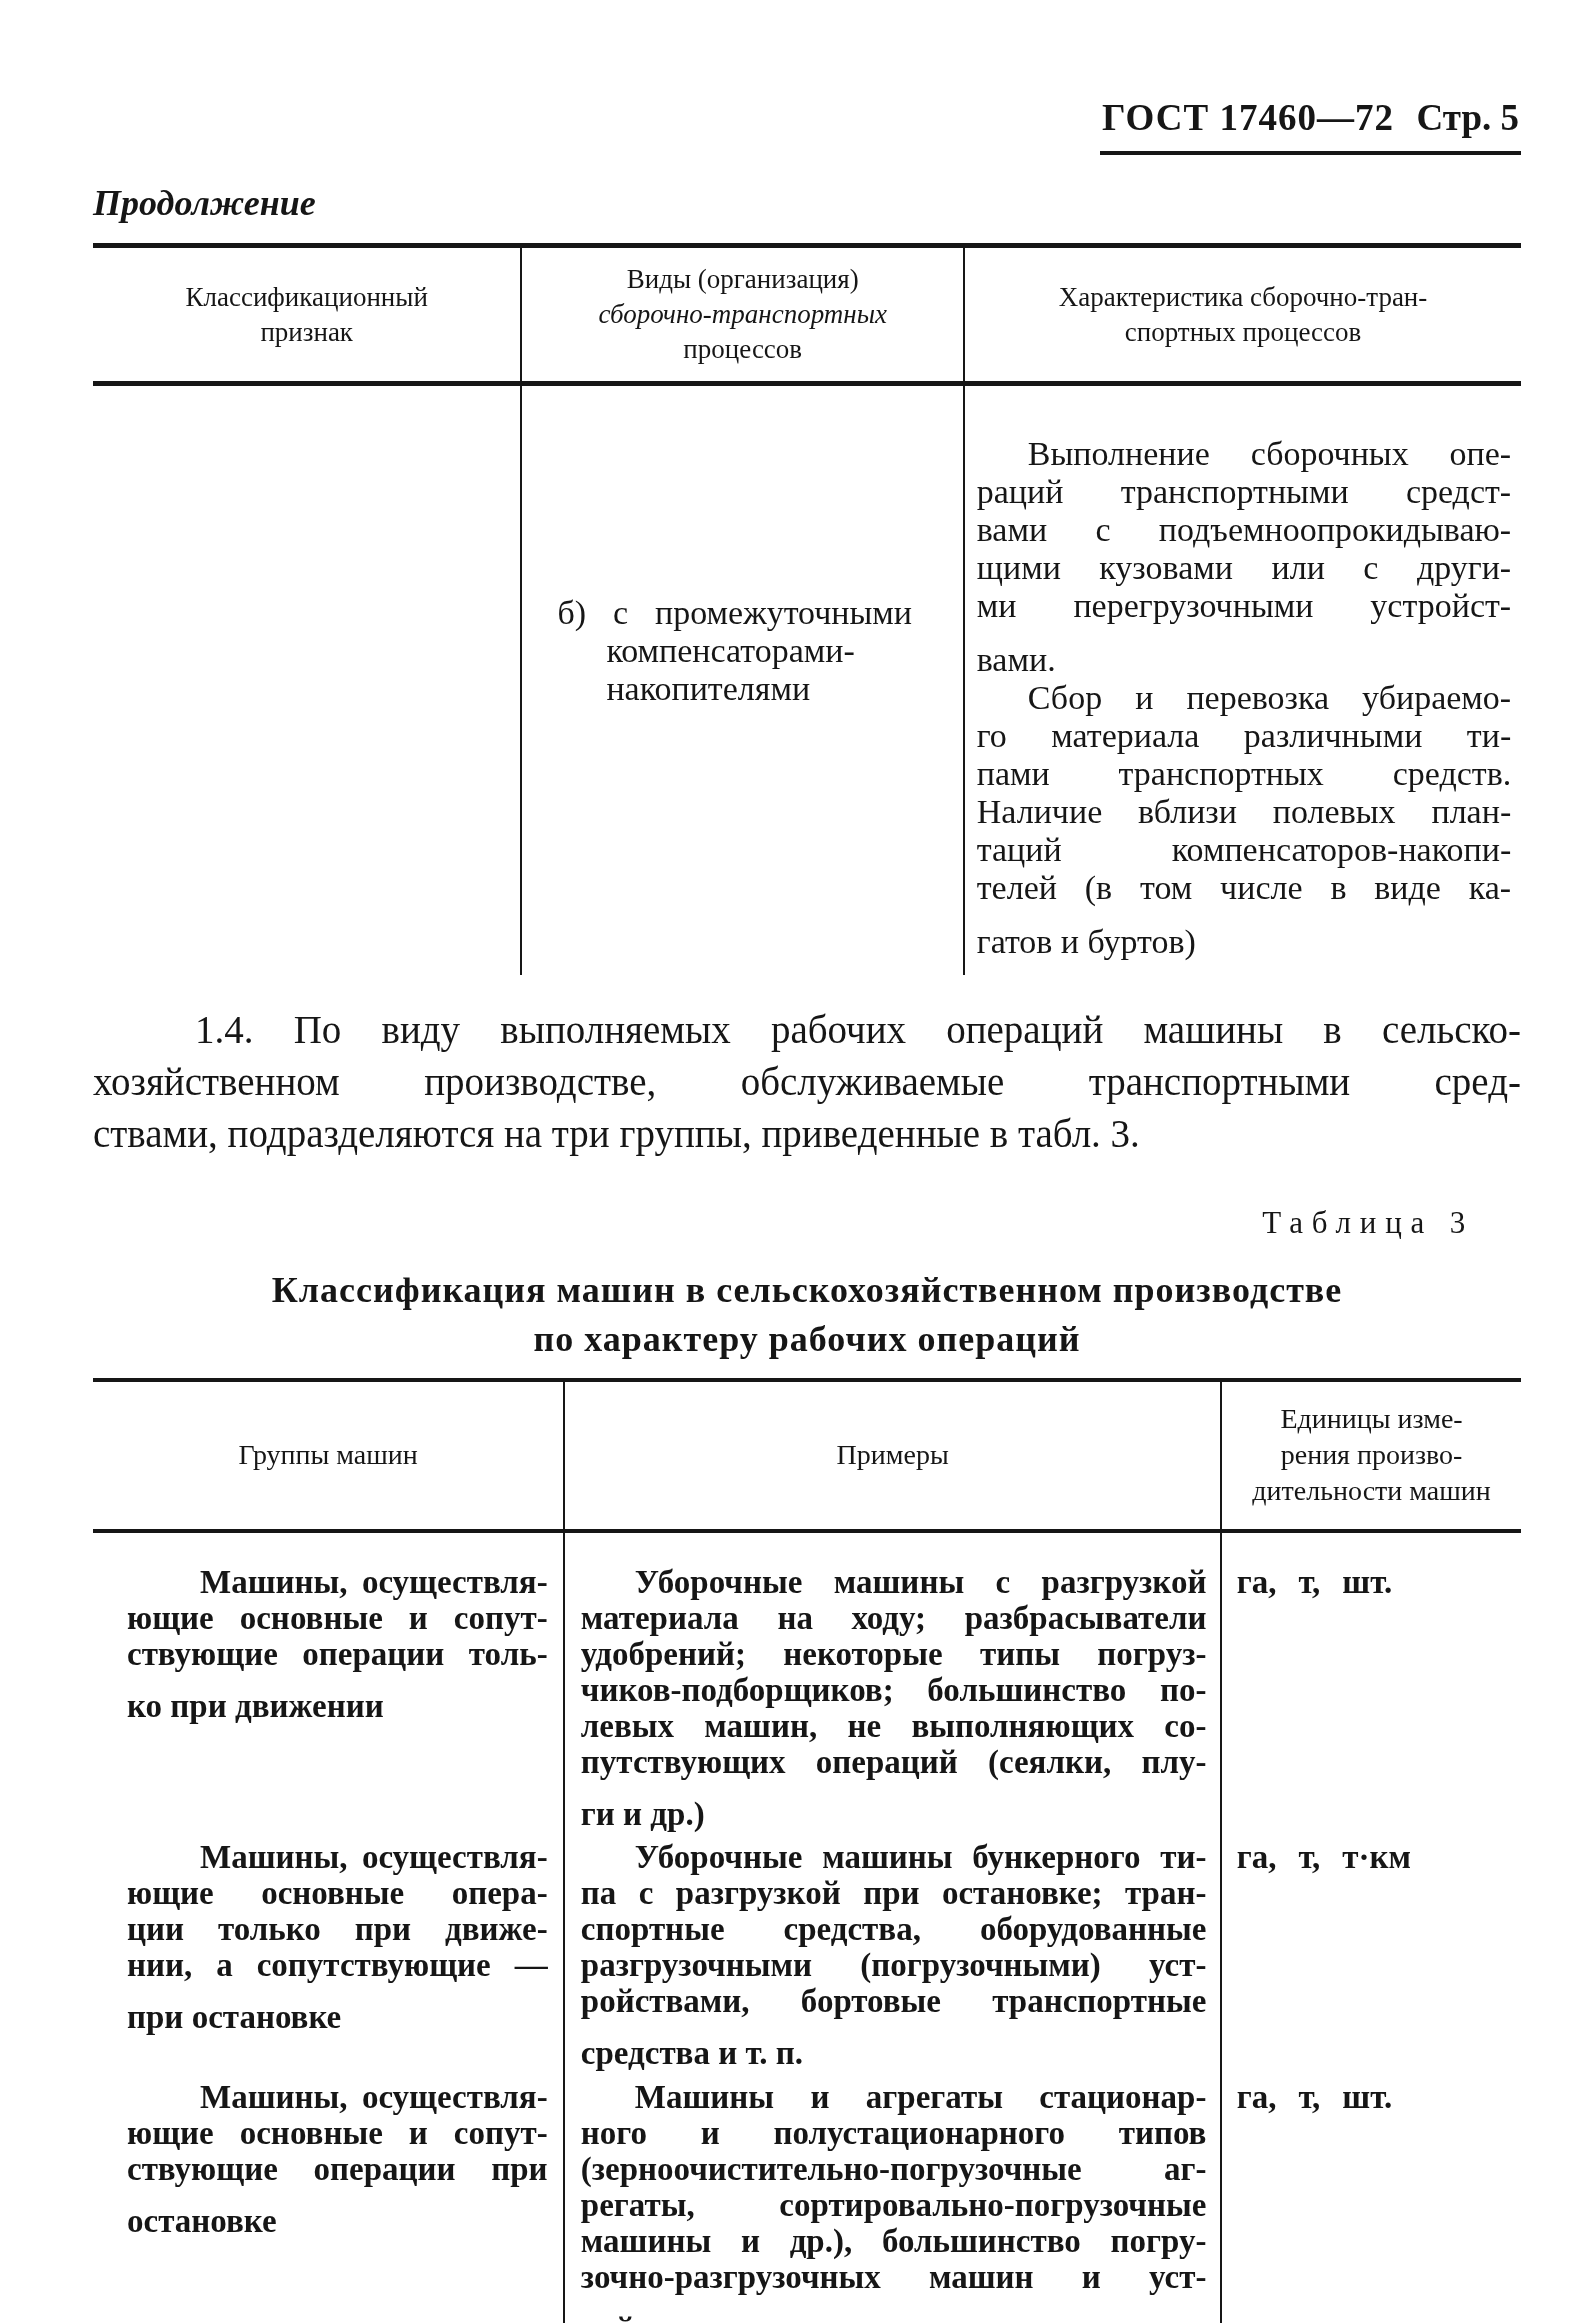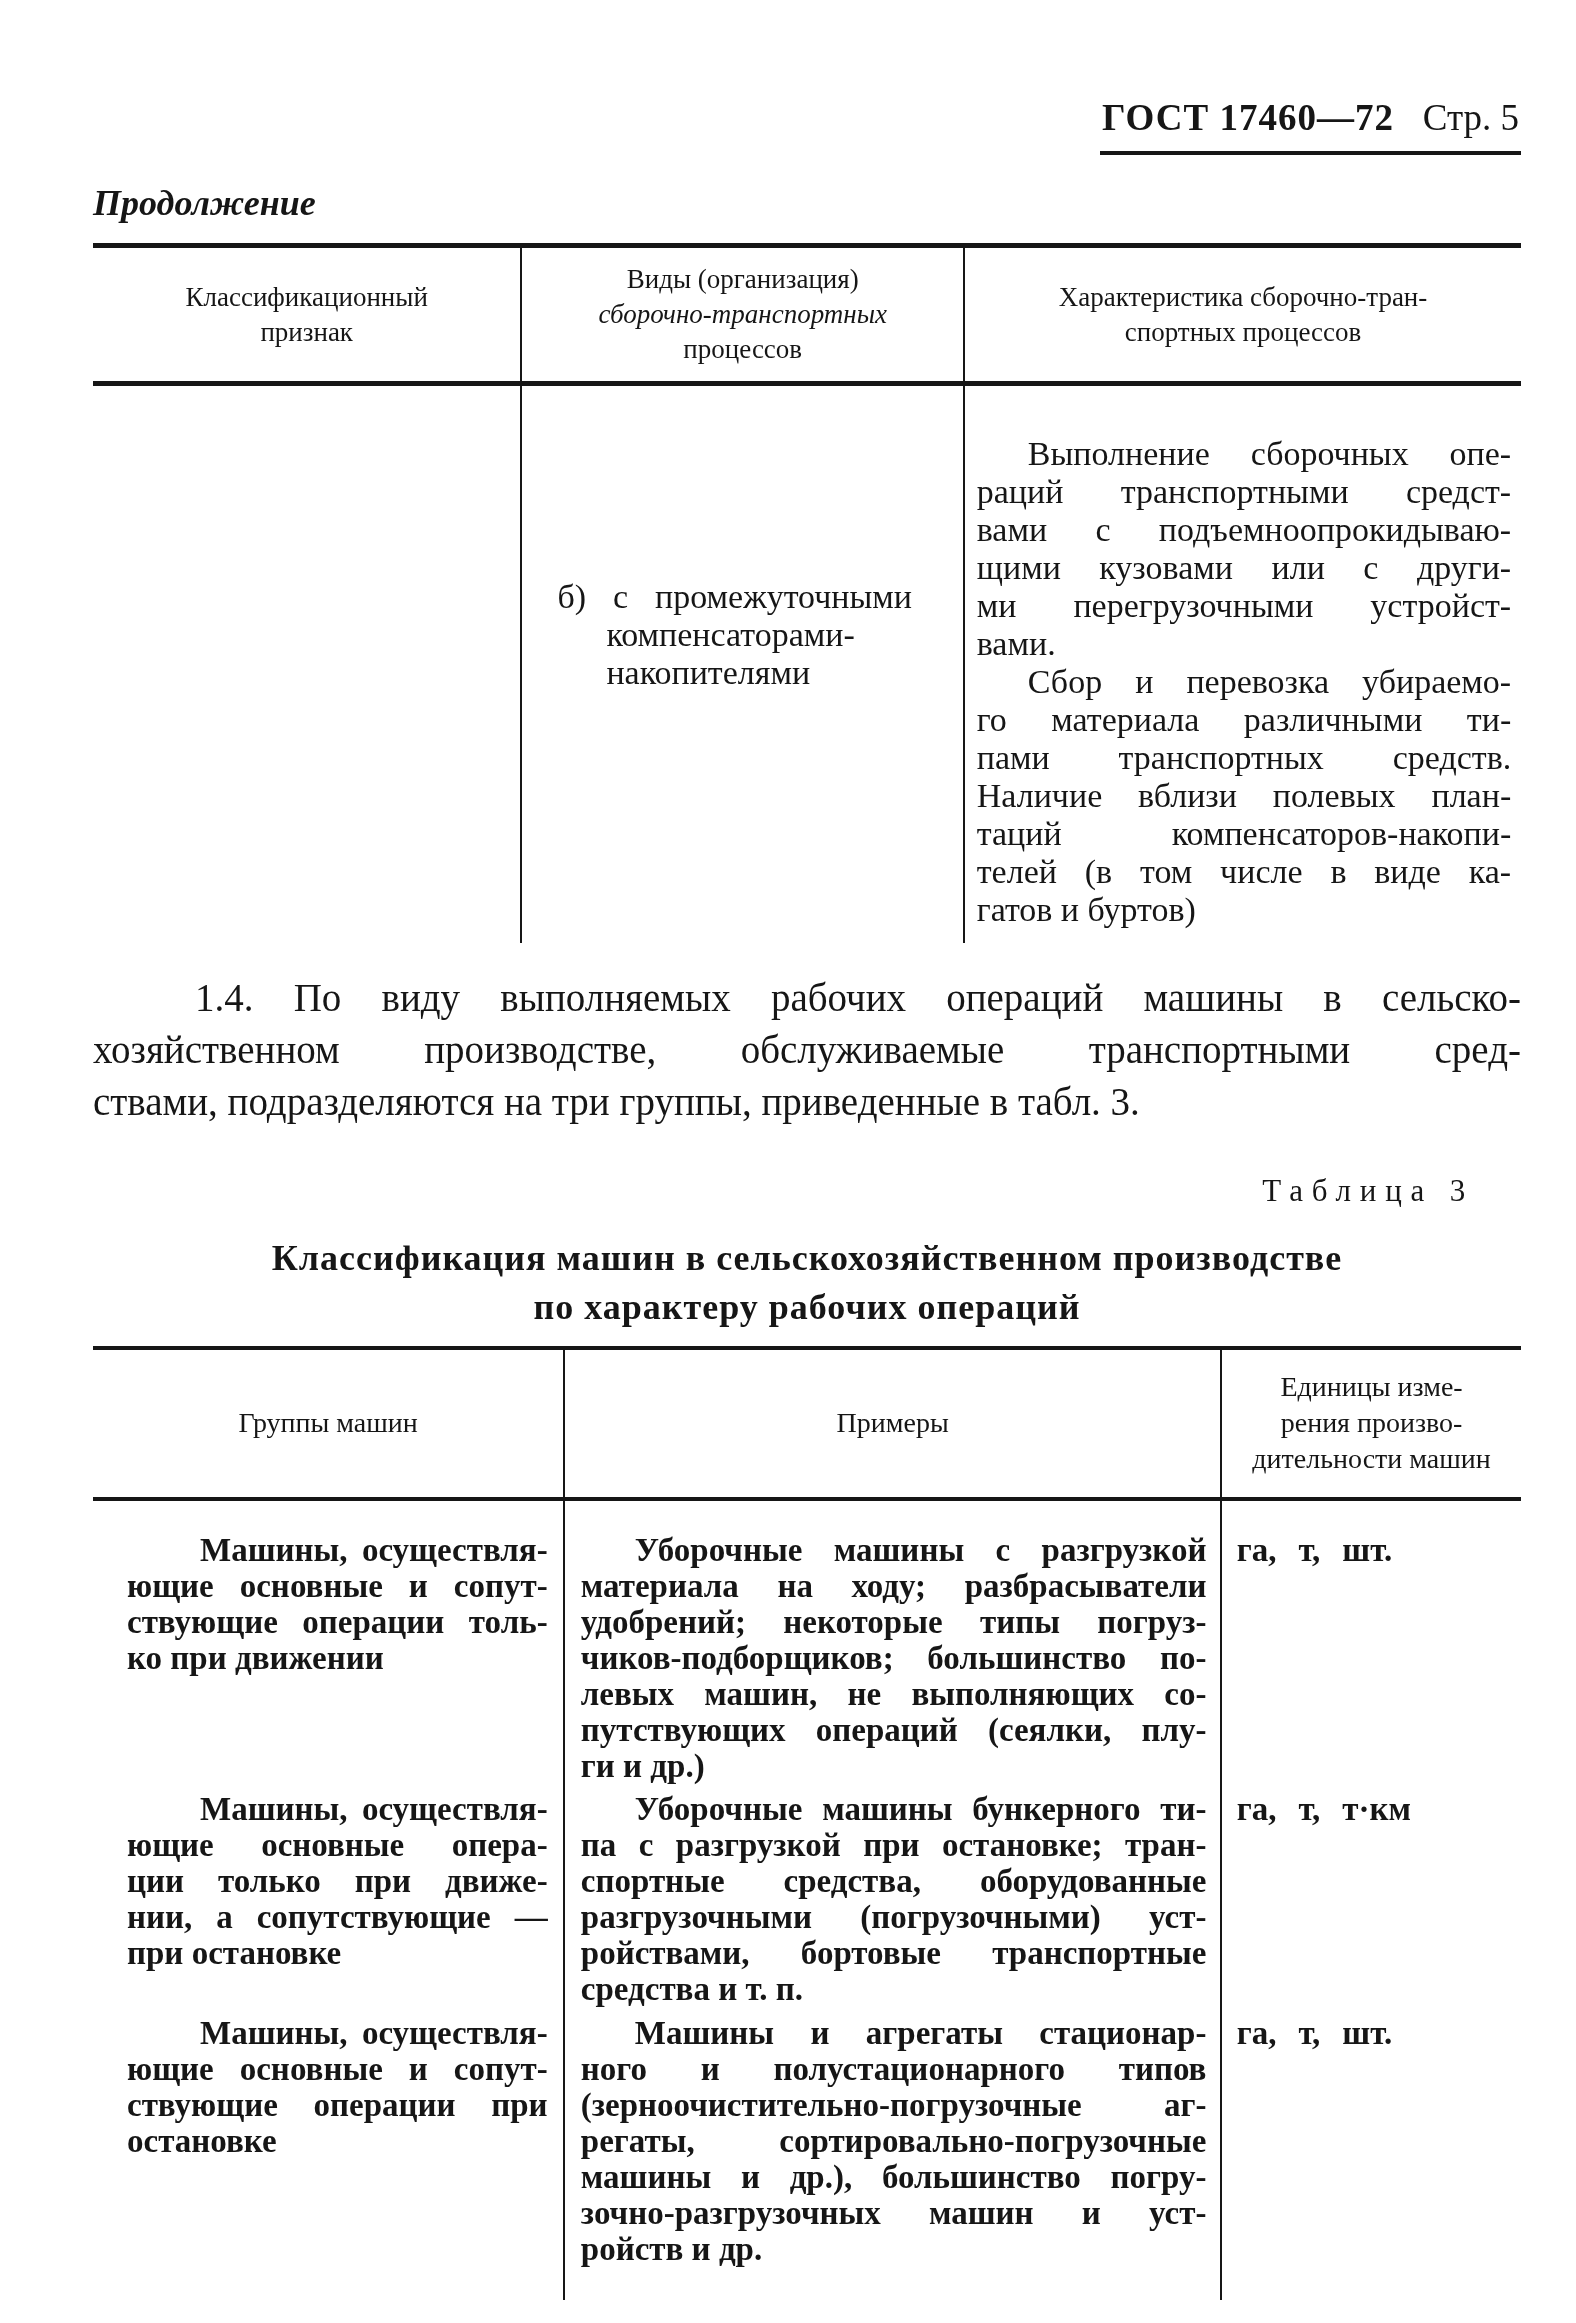--- a/index.html
+++ b/index.html
@@ -21,39 +21,39 @@
   .doc-header-rule {
     width: 421px;
     margin-left: auto;
     display: flex;
     justify-content: space-between;
     align-items: baseline;
     border-bottom: 4.9px solid #161616;
     padding: 0 2px 11.7px 2px;
   }
   .doc-number { font-weight: bold; font-size: 37px; letter-spacing: 1px; }
-  .page-number { font-size: 37px; }
+  .page-number { font-size: 37px; font-weight: bold; }
   .continuation {
     margin-top: 27px;
     text-align: left;
     padding-right: 33px;
     font-size: 36px;
     font-weight: bold;
     font-style: italic;
   }
 
   
   table { border-collapse: collapse; width: 100%; table-layout: fixed; }
   th { font-weight: normal; }
   .vline { border-left: 2.9px solid #161616; }
 
   
   .lines-center div { text-align: center; }
   .jl div { text-align: justify; text-align-last: justify; }
-  .jl div:last-child { text-align-last: left; }
+  .jl div:last-child { text-align-last: left; margin-top: 16px; }
 
   
   .t1 { margin-top: 19.5px; border-top: 5.9px solid #161616; }
   .t1 th {
     border-bottom: 5.9px solid #161616;
     font-size: 27px;
     line-height: 35px;
     height: 138px;
     vertical-align: middle;
     padding: 9.8px 7.8px;

